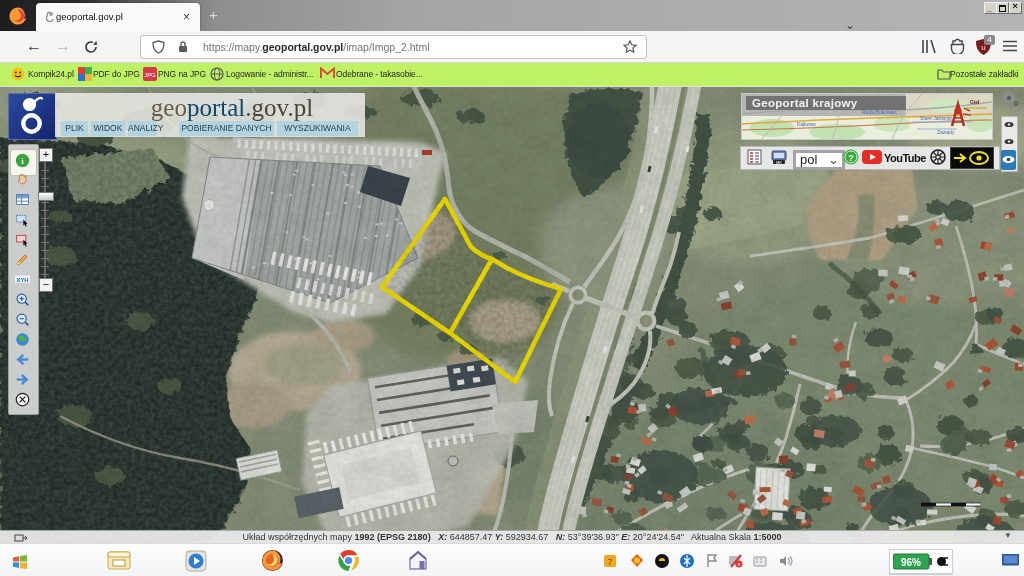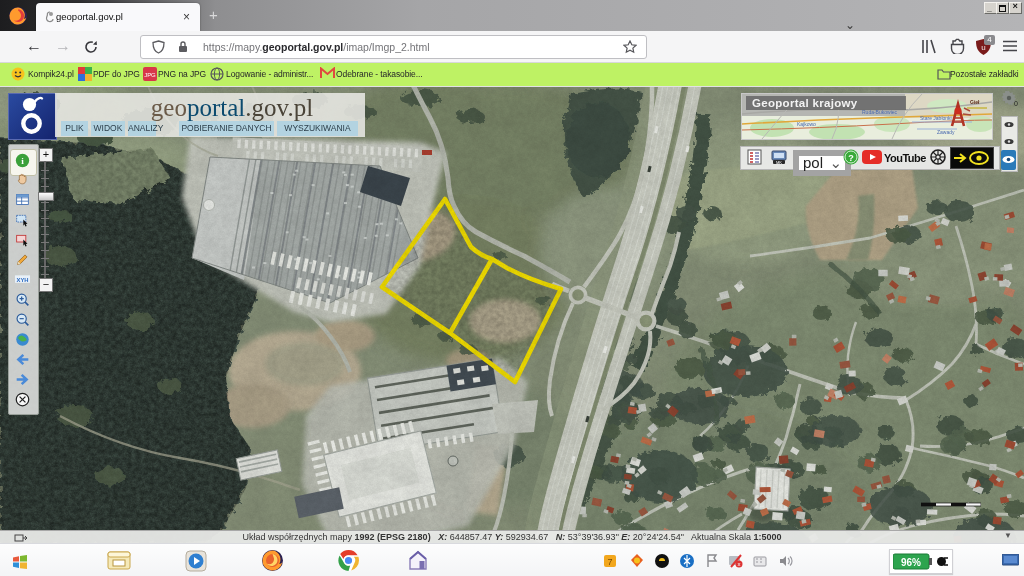--- a/index.html
+++ b/index.html
@@ -1028,21 +1028,21 @@
       <path d="M8 4 h4 M8 7 h4 M8 10 h4 M8 13 h4" stroke="#3a3a8a" stroke-width="1.2"></path>
     </svg>
 
 <svg style="position:absolute;left:771px;top:149px" width="16" height="16" viewBox="0 0 16 16">
       <rect x="1" y="2" width="14" height="9" rx="1" fill="#6a8ab8" stroke="#3a4a6a"></rect>
       <rect x="3" y="4" width="10" height="5" fill="#cfe0f4"></rect>
       <rect x="2" y="11" width="12" height="4" rx="1" fill="#2a2a2a"></rect>
       <text x="8" y="14.6" font-size="4" fill="#fff" text-anchor="middle">MK</text>
     </svg>
 
-<div style="position:absolute;left:793px;top:150px;width:42px;height:14px;background:#fff;border:6px solid #a3a3a3;font-size:15px;color:#222;padding-left:4px;line-height:13px;">pol <span style="position:absolute;right:3px;top:0;color:#555;">⌄</span></div>
+<div style="position:absolute;left:793px;top:150px;width:42px;height:14px;background:#fff;border:3px solid #a3a3a3;font-size:13px;color:#222;padding-left:4px;line-height:13px;">pol <span style="position:absolute;right:3px;top:0;color:#555;">⌄</span></div>
 
 <svg style="position:absolute;left:843px;top:149px" width="16" height="16" viewBox="0 0 16 16">
       <circle cx="8" cy="8" r="7.5" fill="#3aaa3a"></circle>
       <circle cx="8" cy="8" r="6" fill="none" stroke="#d8f0d8" stroke-width="1"></circle>
       <text x="8" y="11.5" font-size="9" font-weight="bold" fill="#fff" text-anchor="middle">?</text>
     </svg>
 
 <svg style="position:absolute;left:862px;top:150px" width="66" height="15" viewBox="0 0 66 15">
   <rect x="0" y="0" width="20" height="14" rx="4" fill="#e52d27"></rect>
       <path d="M8 4 L14 7 L8 10 Z" fill="#fff"></path>

